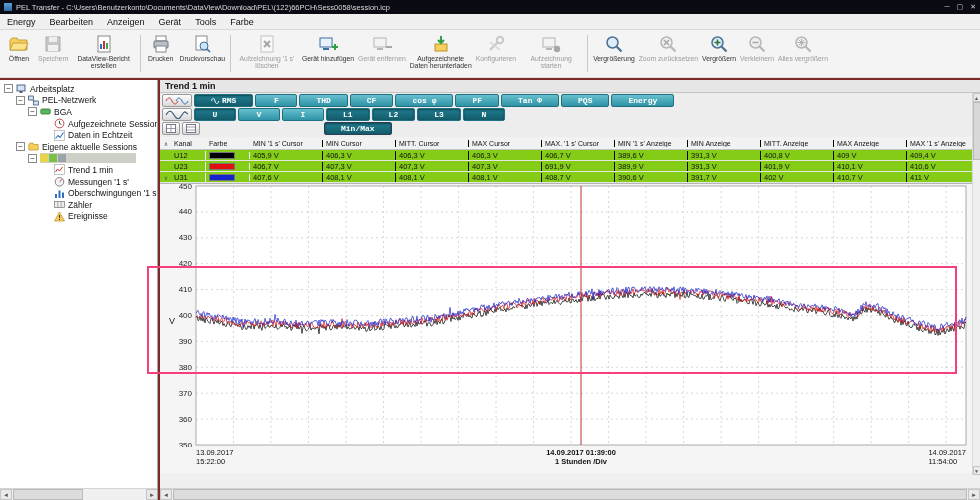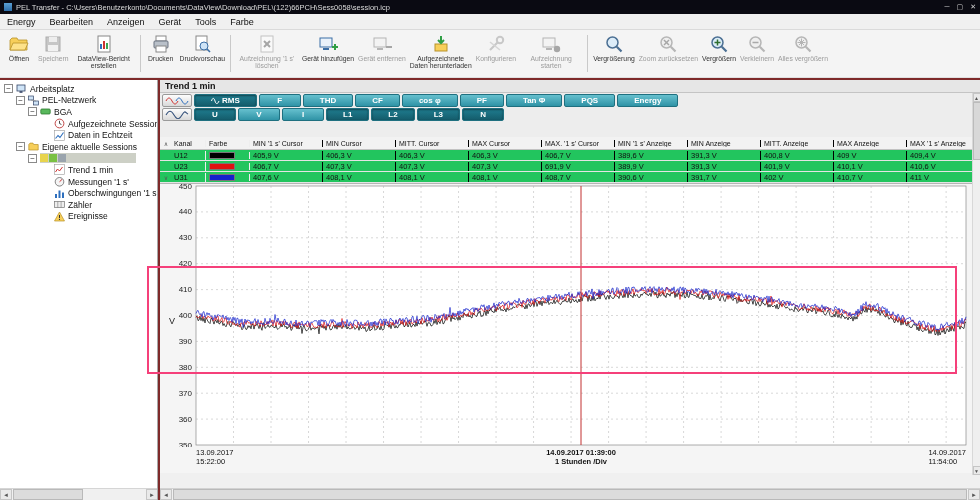--- a/index.html
+++ b/index.html
@@ -39,28 +39,28 @@
   .sess-ic{display:inline-flex;gap:1px;margin-right:3px;}
   .sess-ic i{width:8px;height:8px;display:inline-block;}
   .tree-hscroll{position:absolute;left:0;bottom:0;width:158px;height:12px;background:#f0f0f0;border-top:1px solid #d5d5d5;display:flex;align-items:center;}
 
   
   .main-panel{flex:1;display:flex;flex-direction:column;border-left:2px solid #7e2a2a;background:#f0f0f0;position:relative;min-width:0;}
   .trend-title{height:13px;background:#e6e6e6;font-size:9px;font-weight:bold;padding:1px 5px;border-bottom:1px solid #c4c4c4;color:#111;}
 
   .tabs-area{background:#ededed;padding:1px 0 1px 2px;height:44px;}
   .tab-row{display:flex;gap:2px;margin-bottom:1px;align-items:center;}
-  .tab-btn{height:13px;min-width:42px;padding:0 16px;font-size:8px;font-weight:bold;color:#fff;background:linear-gradient(#66c0ce,#2f93a6);border:1px solid #1f7080;border-radius:2px;display:flex;align-items:center;justify-content:center;gap:2px;}
+  .tab-btn{height:13px;min-width:42px;padding:0 16px;font-size:8px;font-weight:bold;color:#fff;background:linear-gradient(#66c0ce,#2f93a6);border:1px solid #1f7080;border-radius:2px;display:flex;align-items:center;justify-content:center;gap:2px;font-family:Liberation Mono, monospace;}
   .tab-btn.active{background:linear-gradient(#1f7d90,#145c6b);box-shadow:inset 0 1px 2px rgba(0,0,0,.45);}
   .icon-tab-btn{height:13px;width:30px;background:linear-gradient(#fdfdfd,#d9d9d9);border:1px solid #9a9a9a;border-radius:2px;display:flex;align-items:center;justify-content:center;}
   .icon-tab-btn.small{width:18px;}
   .minmax{background:linear-gradient(#4d6d8d,#33506c);border-color:#27405a;margin-left:122px;}
 
   
-  .meas-table{background:#22c55e;border-bottom:1px solid #b5b5b5;font-size:7.5px;color:#111;height:47px;}
+  .meas-table{background:#84cc16;border-bottom:1px solid #b5b5b5;font-size:7.5px;color:#111;height:47px;}
   .t-row{display:flex;height:11px;align-items:center;border-bottom:1px solid #e4e4e4;}
   .t-head{height:13px;background:#f2f2f2;border-bottom:1px solid #c2c2c2;font-size:7px;}
   .c-exp{width:12px;flex:0 0 12px;text-align:center;font-size:6px;color:#555;}
   .c-kanal{width:34px;flex:0 0 34px;padding-left:2px;border-right:1px solid #eee;}
   .c-farbe{width:44px;flex:0 0 44px;display:flex;align-items:center;padding-left:3px;border-right:1px solid #eee;}
   .c-num{flex:1;padding-left:3px;border-right:1px solid #000000;min-width:0;white-space:nowrap;overflow:hidden;}
   .swatch{width:26px;height:7px;border:1px solid #777;display:inline-block;}
 
   
   .chart-wrap{position:relative;background:#f5f5f5;}
@@ -447,20 +447,39 @@
               <span>L1</span>
             </span>
           <span class="tab-btn active" id="tab-1-4">
               <span>L2</span>
             </span>
           <span class="tab-btn active" id="tab-1-5">
               <span>L3</span>
             </span>
           <span class="tab-btn active" id="tab-1-6">
               <span>N</span>
+            </span>
+        </div>
+        <div class="tab-row">
+          <span class="icon-tab-btn small">
+              <svg width="10" height="9" viewBox="0 0 10 9">
+                <rect x="0.5" y="0.5" width="9" height="8" fill="#fff" stroke="#778"></rect>
+                <line x1="0.5" y1="4.5" x2="9.5" y2="4.5" stroke="#778" stroke-width="0.7"></line>
+                <line x1="5" y1="0.5" x2="5" y2="8.5" stroke="#778" stroke-width="0.7"></line>
+              </svg>
+            </span>
+          <span class="icon-tab-btn small">
+              <svg width="10" height="9" viewBox="0 0 10 9">
+                <rect x="0.5" y="0.5" width="9" height="8" fill="#fff" stroke="#778"></rect>
+                <line x1="0.5" y1="3" x2="9.5" y2="3" stroke="#778" stroke-width="0.7"></line>
+                <line x1="0.5" y1="6" x2="9.5" y2="6" stroke="#778" stroke-width="0.7"></line>
+              </svg>
+            </span>
+          <span class="tab-btn minmax active" id="tab-2-0">
+              <span>Min/Max</span>
             </span>
         </div>
       </div>
 
       <div class="meas-table">
         <div class="t-row t-head">
           <span class="c-exp">∧</span>
           <span class="c-kanal">Kanal</span>
           <span class="c-farbe">Farbe</span>
           <span class="c-num">MIN '1 s' Cursor</span>

